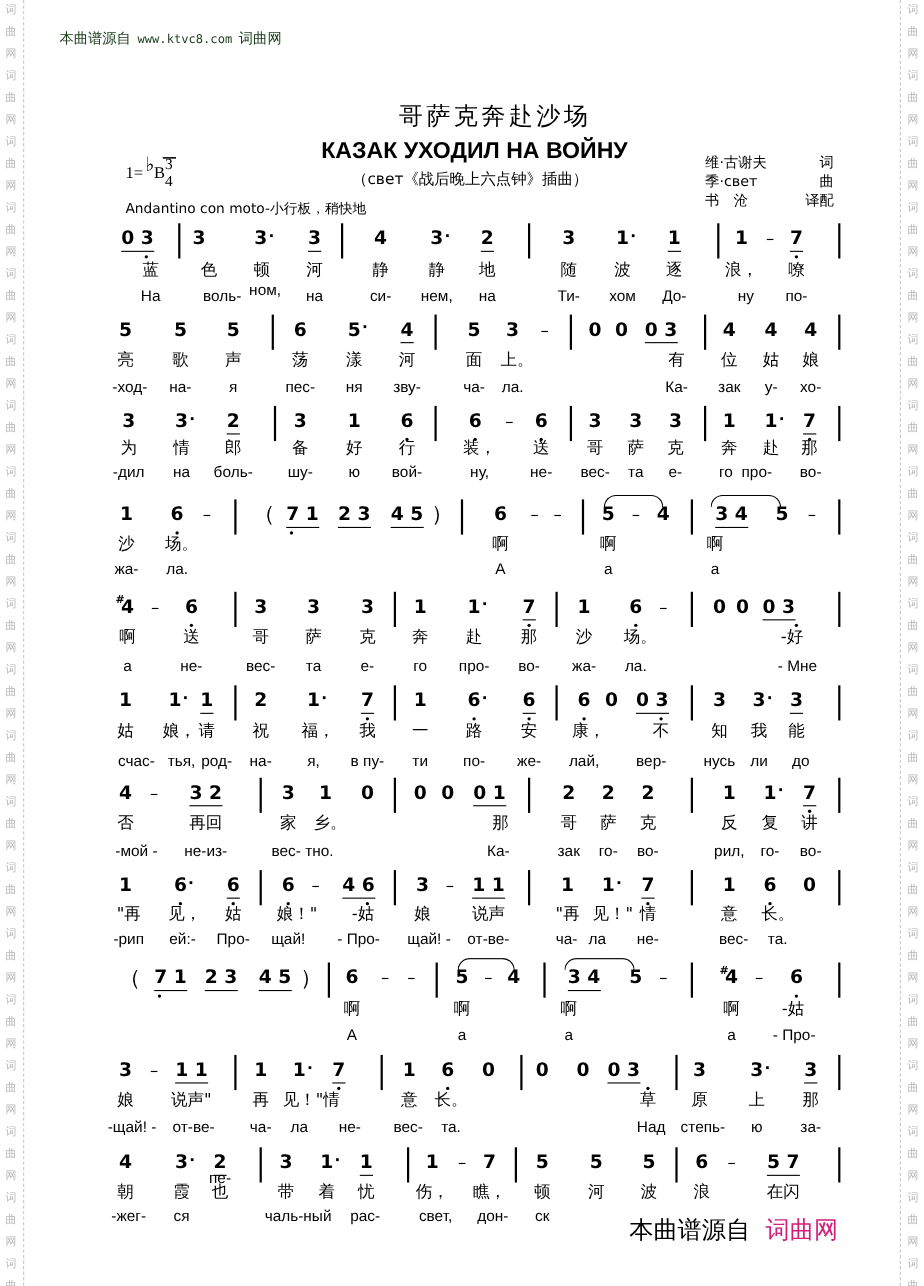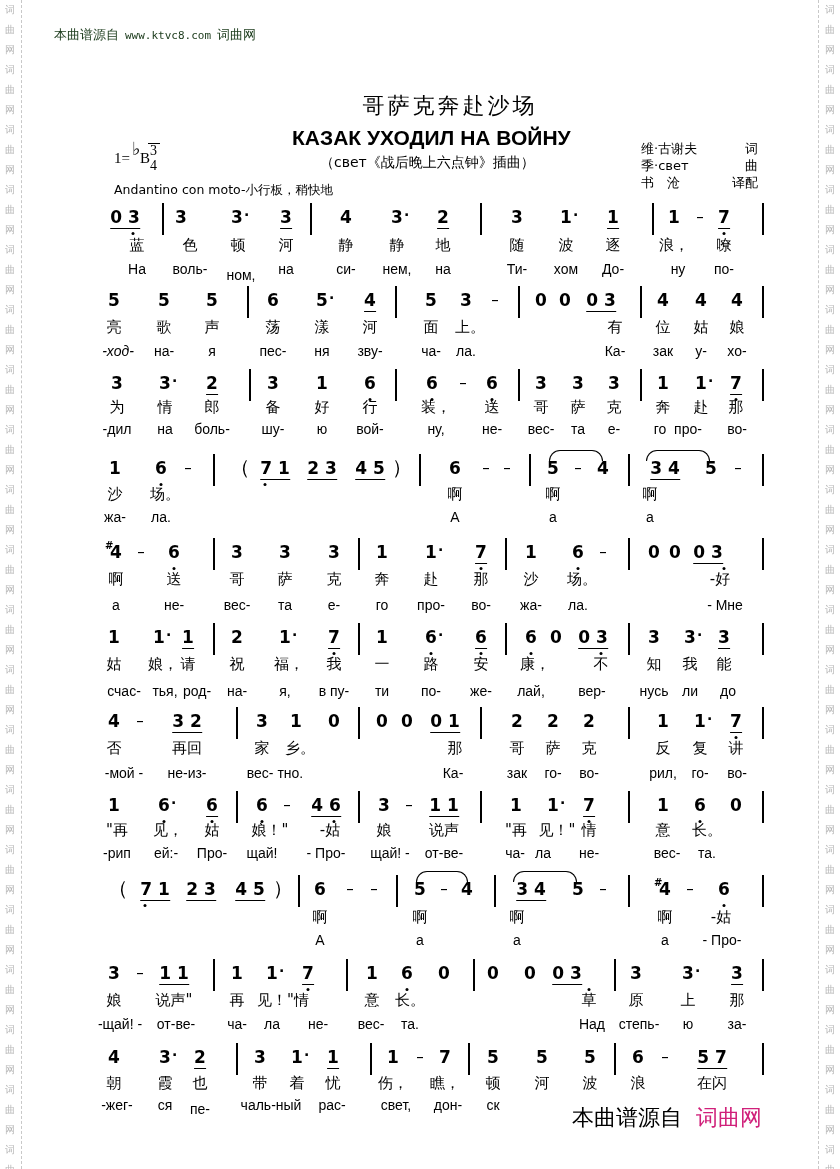--- a/index.html
+++ b/index.html
@@ -228,22 +228,22 @@
     <span class="zh" style="left: 286px; top: 236px;">河</span>
     <span class="zh" style="left: 346px; top: 236px;">静</span>
     <span class="zh" style="left: 397px; top: 236px;">静</span>
     <span class="zh" style="left: 443px; top: 236px;">地</span>
     <span class="zh" style="left: 517px; top: 236px;">随</span>
     <span class="zh" style="left: 566px; top: 236px;">波</span>
     <span class="zh" style="left: 613px; top: 236px;">逐</span>
     <span class="zh" style="left: 674px; top: 236px;">浪，</span>
     <span class="zh" style="left: 724px; top: 236px;">嘹</span>
     <span class="ru" style="left: 137px; top: 261px;">На</span>
-    <span class="ru" style="left: 190px; top: 261px;">воль-</span>
-    <span class="ru" style="left: 241px; top: 267px;">ном,</span>
+    <span class="ru" style="left: 202px; top: 261px;">воль-</span>
+    <span class="ru" style="left: 241px; top: 255px;">ном,</span>
     <span class="ru" style="left: 286px; top: 261px;">на</span>
     <span class="ru" style="left: 346px; top: 261px;">си-</span>
     <span class="ru" style="left: 397px; top: 261px;">нем,</span>
     <span class="ru" style="left: 443px; top: 261px;">на</span>
     <span class="ru" style="left: 517px; top: 261px;">Ти-</span>
     <span class="ru" style="left: 566px; top: 261px;">хом</span>
     <span class="ru" style="left: 613px; top: 261px;">До-</span>
     <span class="ru" style="left: 678px; top: 261px;">ну</span>
     <span class="ru" style="left: 724px; top: 261px;">по-</span>
     <span class="n" style="left: 114px; top: 290px;">5</span>
@@ -272,21 +272,21 @@
     <span class="zh" style="left: 212px; top: 318px;">声</span>
     <span class="zh" style="left: 273px; top: 318px;">荡</span>
     <span class="zh" style="left: 322px; top: 318px;">漾</span>
     <span class="zh" style="left: 370px; top: 318px;">河</span>
     <span class="zh" style="left: 431px; top: 318px;">面</span>
     <span class="zh" style="left: 470px; top: 318px;">上。</span>
     <span class="zh" style="left: 615px; top: 318px;">有</span>
     <span class="zh" style="left: 663px; top: 318px;">位</span>
     <span class="zh" style="left: 701px; top: 318px;">姑</span>
     <span class="zh" style="left: 737px; top: 318px;">娘</span>
-    <span class="ru" style="left: 118px; top: 343px; font-style: italic;">-ход-</span>
+    <span class="ru" style="left: 118px; top: 343px;">-ход-</span>
     <span class="ru" style="left: 164px; top: 343px;">на-</span>
     <span class="ru" style="left: 212px; top: 343px;">я</span>
     <span class="ru" style="left: 273px; top: 343px;">пес-</span>
     <span class="ru" style="left: 322px; top: 343px;">ня</span>
     <span class="ru" style="left: 370px; top: 343px;">зву-</span>
     <span class="ru" style="left: 431px; top: 343px;">ча-</span>
     <span class="ru" style="left: 466px; top: 343px;">ла.</span>
     <span class="ru" style="left: 615px; top: 343px;">Ка-</span>
     <span class="ru" style="left: 663px; top: 343px;">зак</span>
     <span class="ru" style="left: 701px; top: 343px;">у-</span>
@@ -694,21 +694,21 @@
     <span class="zh" style="left: 333px; top: 1074px;">忧</span>
     <span class="zh" style="left: 393px; top: 1074px;">伤，</span>
     <span class="zh" style="left: 445px; top: 1074px;">瞧，</span>
     <span class="zh" style="left: 493px; top: 1074px;">顿</span>
     <span class="zh" style="left: 542px; top: 1074px;">河</span>
     <span class="zh" style="left: 590px; top: 1074px;">波</span>
     <span class="zh" style="left: 638px; top: 1074px;">浪</span>
     <span class="zh" style="left: 712px; top: 1074px;">在闪</span>
     <span class="ru" style="left: 117px; top: 1097px;">-жег-</span>
     <span class="ru" style="left: 165px; top: 1097px;">ся</span>
-    <span class="ru" style="left: 200px; top: 1101px;">пе-</span>
+    <span class="ru" style="left: 200px; top: 1062px;">пе-</span>
     <span class="ru" style="left: 271px; top: 1097px;">чаль-ный</span>
     <span class="ru" style="left: 332px; top: 1097px;">рас-</span>
     <span class="ru" style="left: 396px; top: 1097px;">свет,</span>
     <span class="ru" style="left: 448px; top: 1097px;">дон-</span>
     <span class="ru" style="left: 493px; top: 1097px;">ск</span>
   </div>
 
 <div class="source-bottom">
   <span>本曲谱源自</span><span class="brand">词曲网</span>
 </div>

